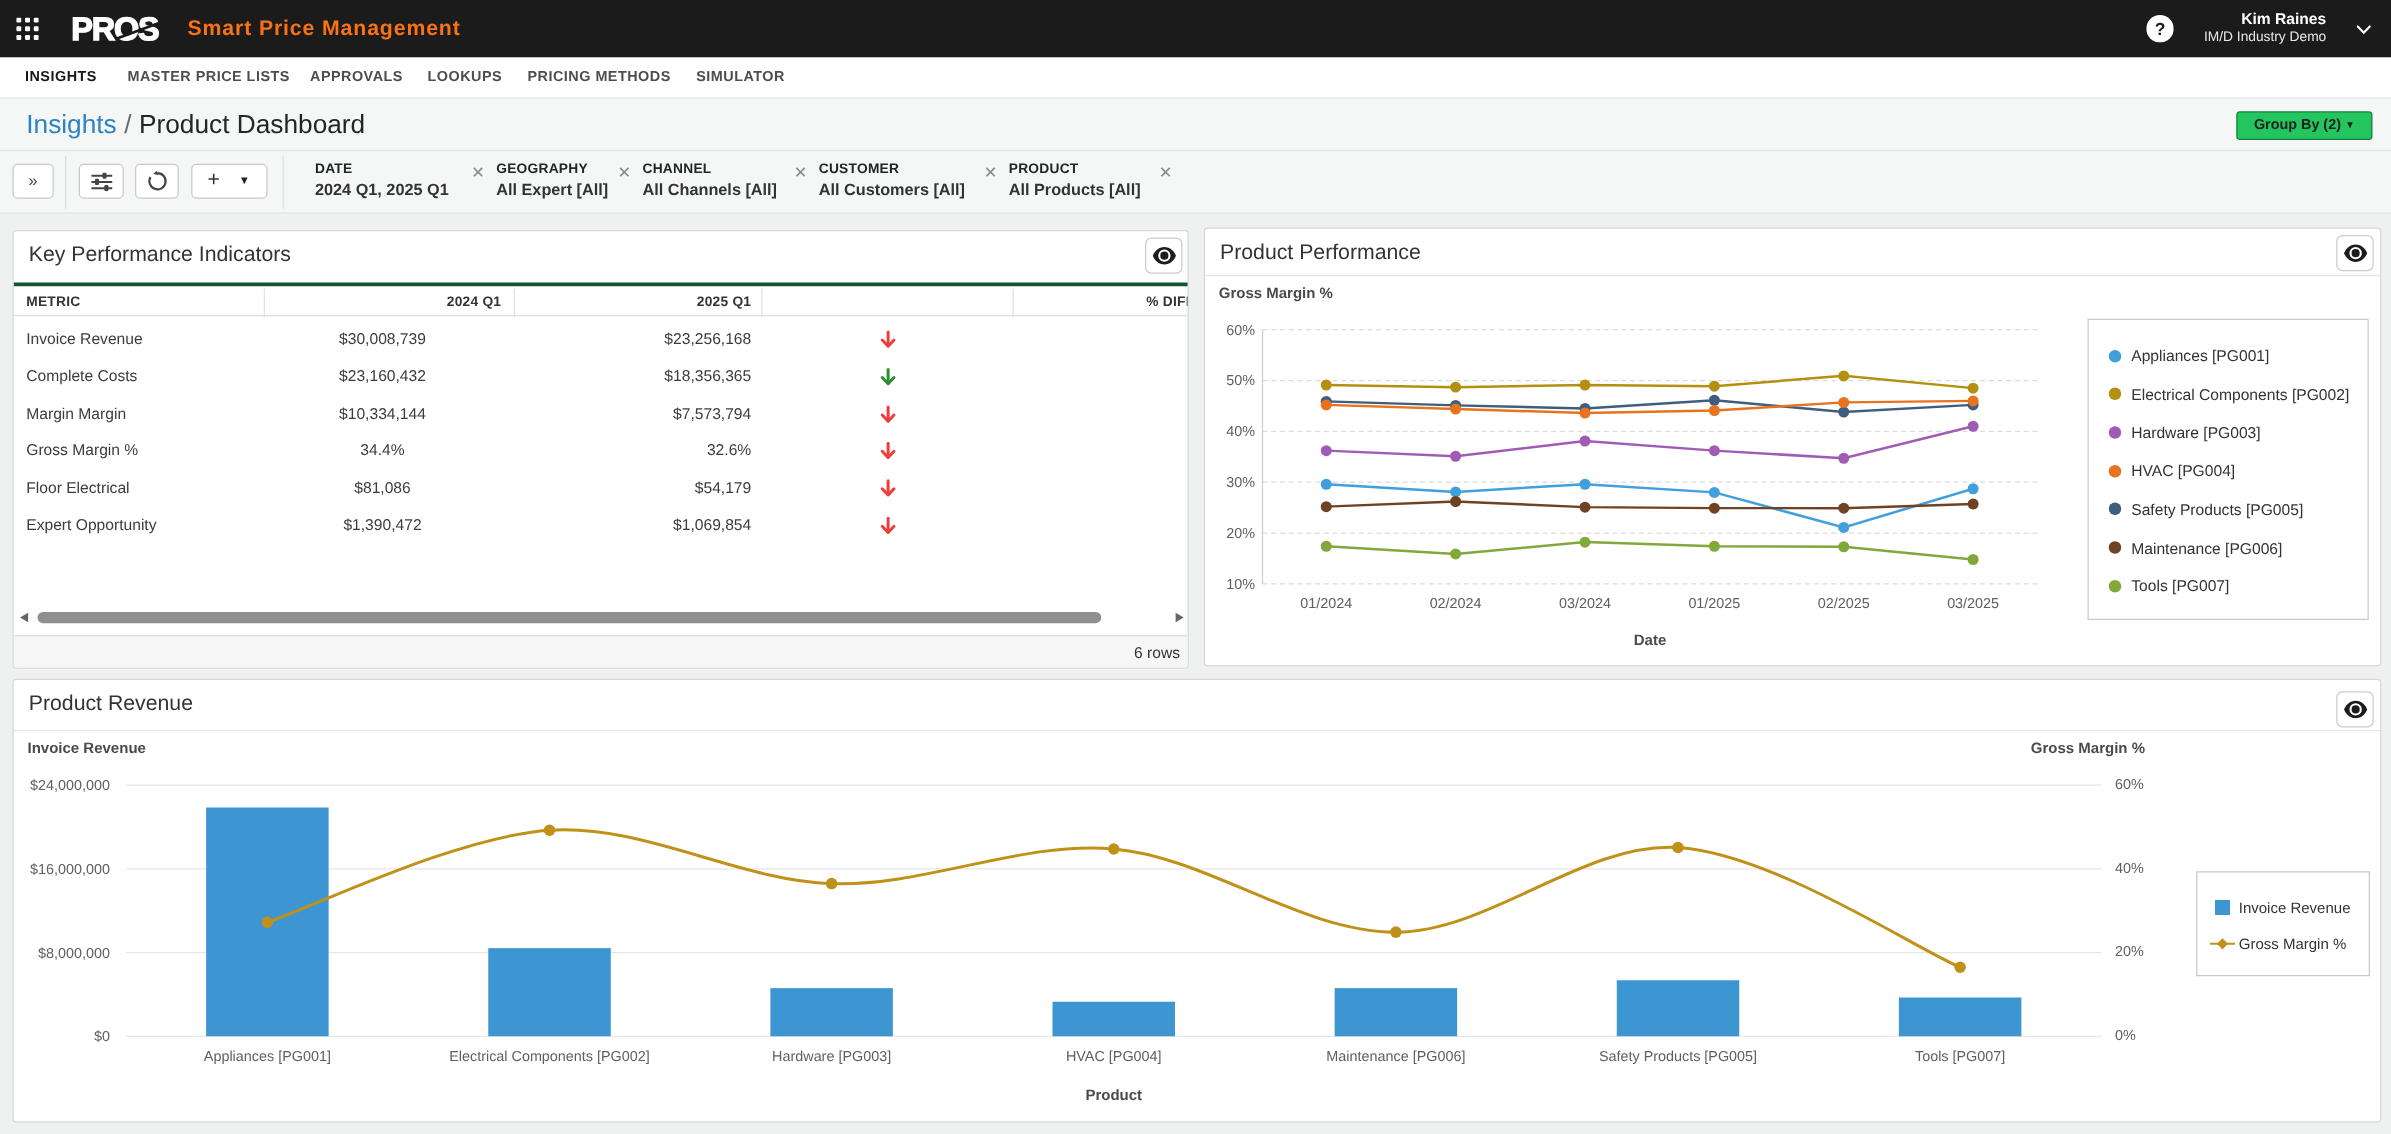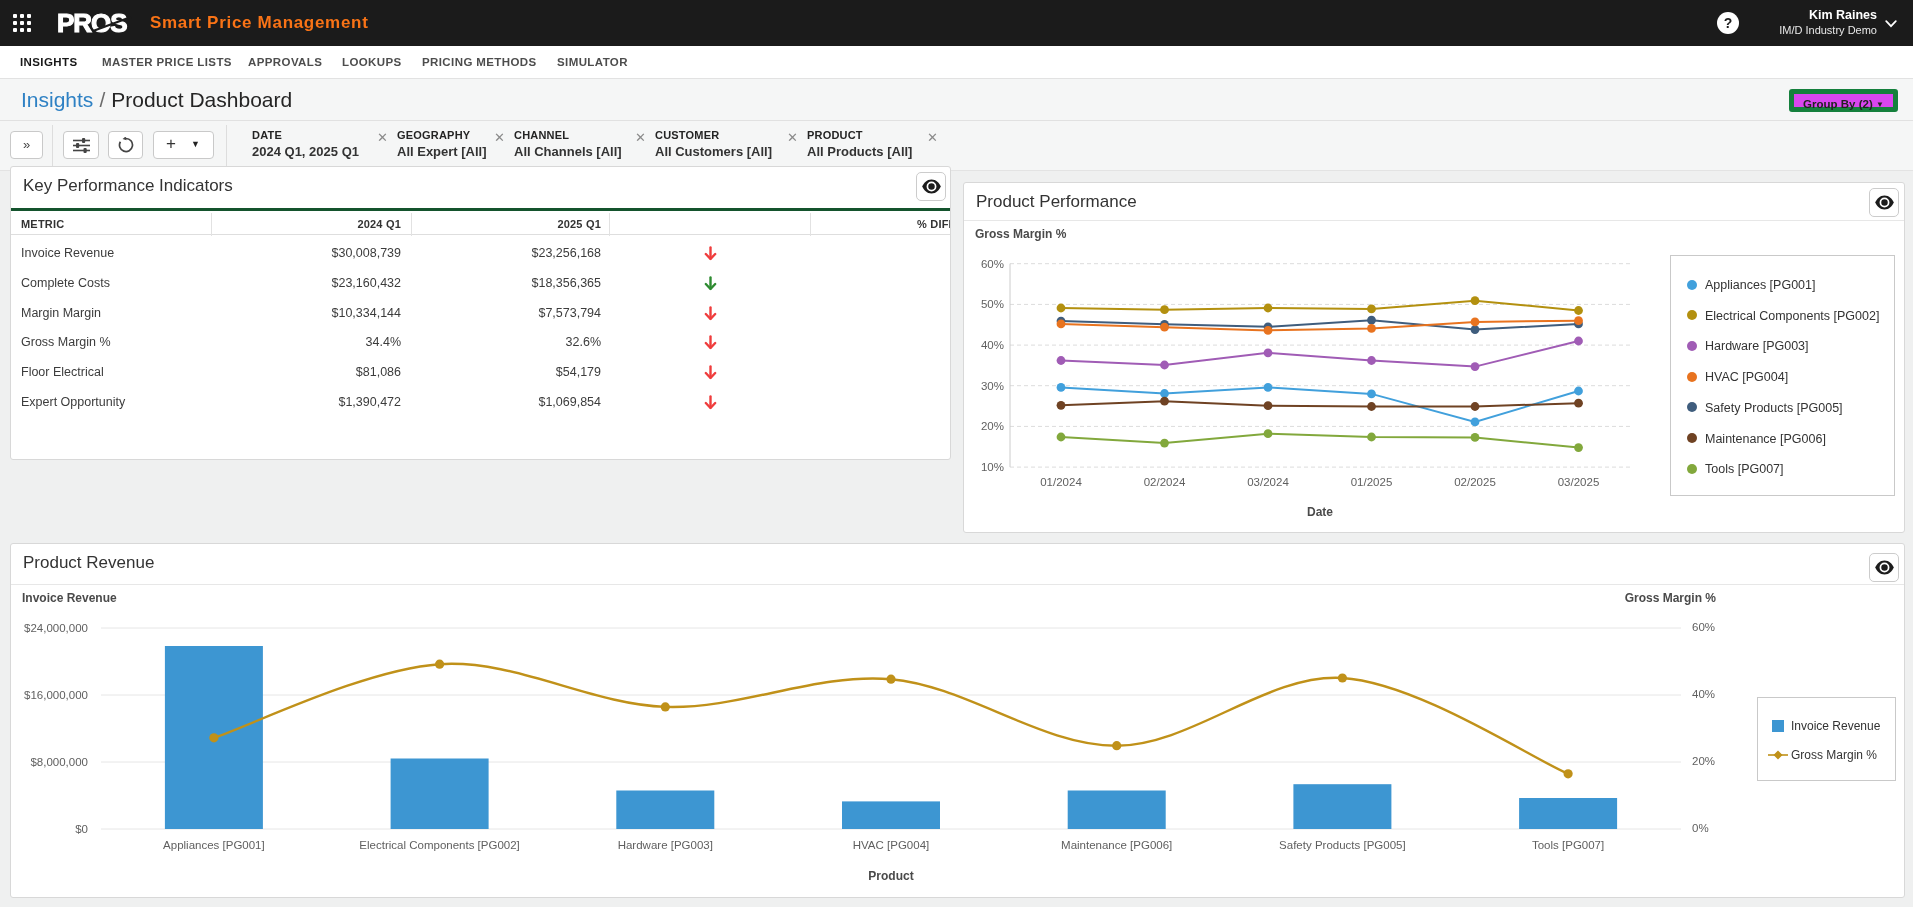--- a/index.html
+++ b/index.html
@@ -1,52 +1,52 @@
 <!DOCTYPE html>
 <html><head>
 <meta charset="utf-8">
 <style>
 * { margin:0; padding:0; box-sizing:border-box; }
 html,body { width:1913px; height:907px; overflow:hidden; font-family:"Liberation Sans",sans-serif; background:#eff0f0; }
 .abs { position:absolute; }
 
 #topbar { position:absolute; left:0; top:0; width:1913px; height:46px; background:#1b1b1b; }
 #apptitle { position:absolute; left:150px; top:13px; font-size:17px; font-weight:600; color:#f97316; letter-spacing:.7px; }
-#userblock { position:absolute; right:36px; top:7px; text-align:right; color:#fff; }
+#userblock { position:absolute; right:52px; top:7px; text-align:right; color:#fff; }
 #userblock .n { font-size:12.5px; font-weight:600; line-height:16px; }
 #userblock .d { font-size:11px; color:#e8e8e8; line-height:15px; }
 
 #nav { position:absolute; left:0; top:46px; width:1913px; height:33px; background:#fff; border-bottom:1px solid #e2e2e2; }
 #nav span { position:absolute; top:10px; font-size:11.5px; letter-spacing:.4px; color:#4d4d4d; font-weight:600; }
 #nav span.act { color:#181818; font-weight:700; }
 
 #crumbbar { position:absolute; left:0; top:79px; width:1913px; height:42px; background:#f5f6f6; border-bottom:1px solid #e1e1e1; }
 #crumb { position:absolute; left:21px; top:9px; font-size:21px; }
 #crumb .b { color:#2e81c4; }
 #crumb .s { color:#6b6b6b; padding:0 6px; }
 #crumb .t { color:#252525; }
-#groupby { position:absolute; right:15px; top:10px; width:109px; height:23px; background:#d946ef; border:5px solid #15803d; border-radius:3px; font-size:11.5px; font-weight:700; color:#222; text-align:center; line-height:21px; }
+#groupby { position:absolute; right:15px; top:10px; width:109px; height:23px; background:#22c55e; border:1px solid #15803d; border-radius:3px; font-size:11.5px; font-weight:700; color:#222; text-align:center; line-height:21px; }
 
 #filterbar { position:absolute; left:0; top:121px; width:1913px; height:50px; background:#f5f6f6; border-bottom:1px solid #e3e3e3; }
 .fbtn { position:absolute; top:10px; height:28px; background:#fff; border:1px solid #c9c9c9; border-radius:4px; color:#333; }
 .vdiv { position:absolute; top:4px; height:42px; width:1px; background:#ddd; }
 .chip { position:absolute; top:8px; }
 .chip .lab { font-size:11px; font-weight:700; color:#242424; letter-spacing:.2px; line-height:13px; }
 .chip .val { font-size:13px; color:#333; line-height:17px; margin-top:1px; white-space:nowrap;font-weight:bold; }
 .chipx { position:absolute; top:9px; font-size:13px; color:#8a8a8a; }
 
 .panel { position:absolute; background:#fff; border:1px solid #d8d8d8; border-radius:3px; }
 .ptitle { position:absolute; left:12px; top:9px; font-size:17px; color:#333; }
 .ptline { position:absolute; left:0; width:100%; border-bottom:1px solid #e7e7e7; }
 .eyebtn { position:absolute; width:30px; height:29px; background:#fff; border:1px solid #ccc; border-radius:5px; }
 .axlab { position:absolute; font-size:12px; font-weight:700; color:#4a4a4a; }
 .hcell { font-size:11px; font-weight:700; color:#333; letter-spacing:.2px; }
 .krow { position:relative; height:29.8px; }
 .krow .m { position:absolute; left:10px; top:7px; font-size:12.5px; color:#3c3c3c; }
-.krow .v1 { position:absolute; left:200px; top:7px; width:190px; text-align:right; font-size:12.5px; color:#3c3c3c; }
+.krow .v1 { position:absolute; left:200px; top:7px; width:190px; text-align:center; font-size:12.5px; color:#3c3c3c; }
 .krow .v2 { position:absolute; left:400px; top:7px; width:190px; text-align:right; font-size:12.5px; color:#3c3c3c; }
 .krow .ar { position:absolute; left:693px; top:7px; width:12px; height:15px; }
 .ar svg { display:block; }
 .lgitem { position:absolute; left:16px; font-size:12.5px; color:#333; line-height:18px; white-space:nowrap; }
 .lgitem .dot { display:inline-block; width:10px; height:10px; border-radius:5px; margin-right:8px; position:relative; top:0.5px; }
 </style>
 </head>
 <body>
 
 <div id="topbar">
@@ -145,21 +145,21 @@
       <div class="val">All Customers [All]</div>
     </div>
     <span class="chipx" style="left:787px">✕</span>
   <div class="chip" style="left:807px;width:130px;">
       <div class="lab">PRODUCT</div>
       <div class="val">All Products [All]</div>
     </div>
     <span class="chipx" style="left:927px">✕</span>
 </div>
 
-<div id="kpi" class="panel" style="left:10px;top:166px;width:941px;height:294px;overflow:hidden;">
+<div id="kpi" class="panel" style="left:10px;top:184px;width:941px;height:351px;overflow:hidden;">
   <div class="ptitle">Key Performance Indicators</div>
   <div class="eyebtn" style="right:4px;top:5px;">
     <svg style="position:absolute;left:5px;top:6px" width="19" height="15" viewBox="0 0 19 15">
       <path d="M9.5,0.5 C14,0.5 17.5,4 18.7,7.5 C17.5,11 14,14.5 9.5,14.5 C5,14.5 1.5,11 0.3,7.5 C1.5,4 5,0.5 9.5,0.5 Z" fill="#1c1c1c"></path>
       <circle cx="9.5" cy="7.5" r="4.1" fill="none" stroke="#fff" stroke-width="1.7"></circle>
     </svg>
   </div>
 
   <div class="abs" style="left:0;top:41px;width:941px;height:27px;border-top:3px solid #14532d;border-bottom:1px solid #dedede;">
     <div class="abs" style="left:200px;top:2px;height:23px;width:1px;background:#e2e2e2;"></div>

